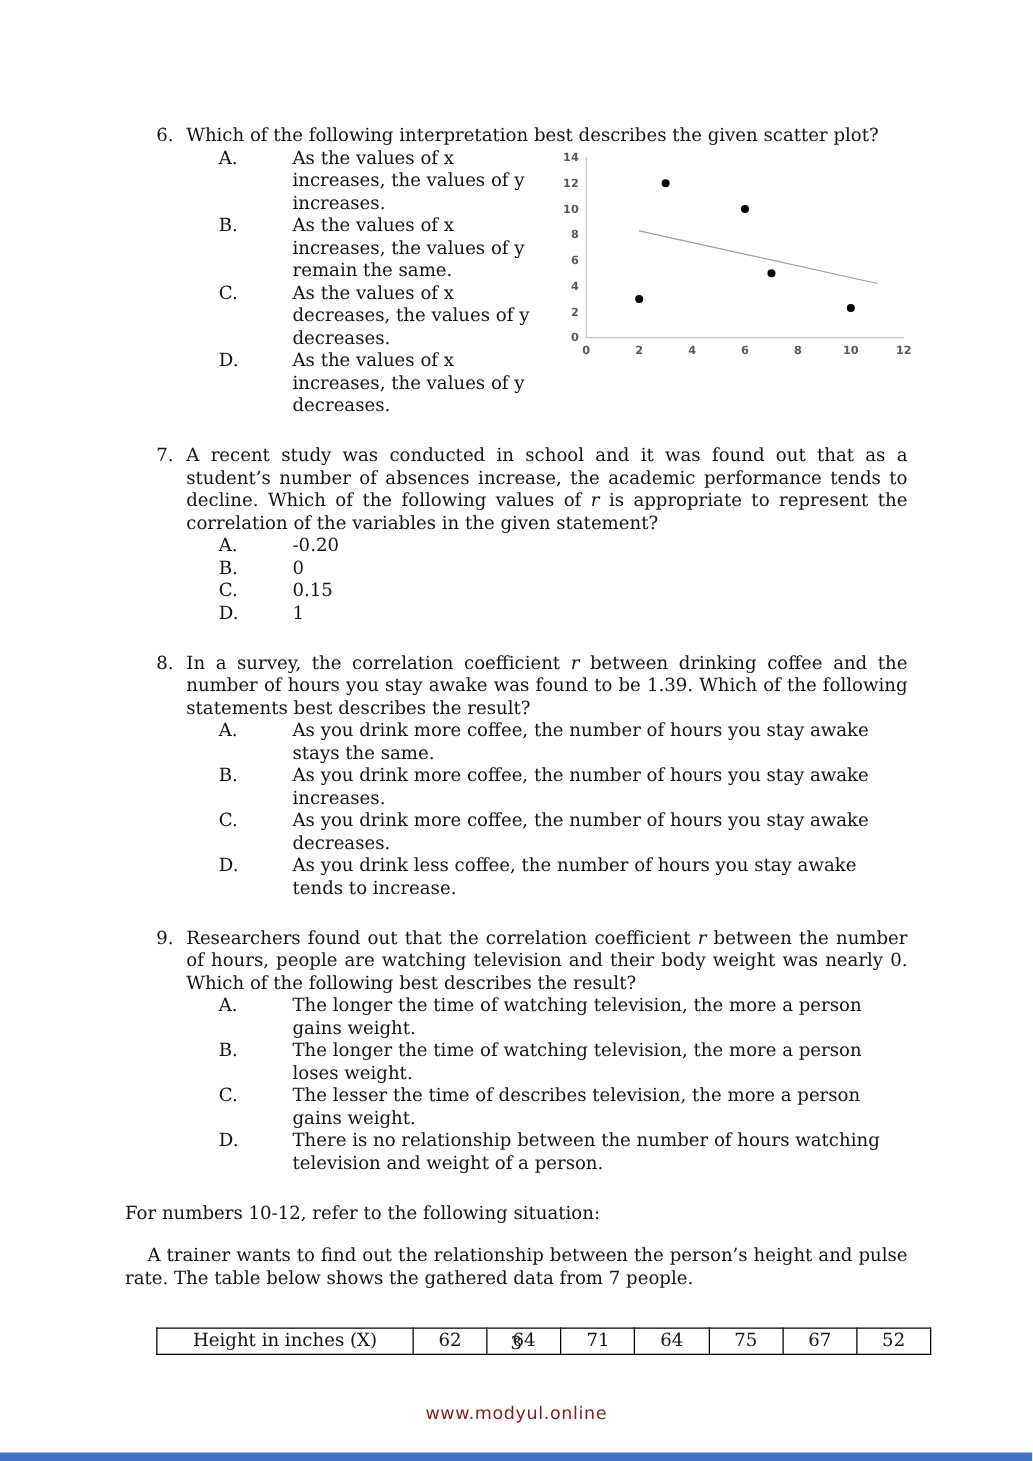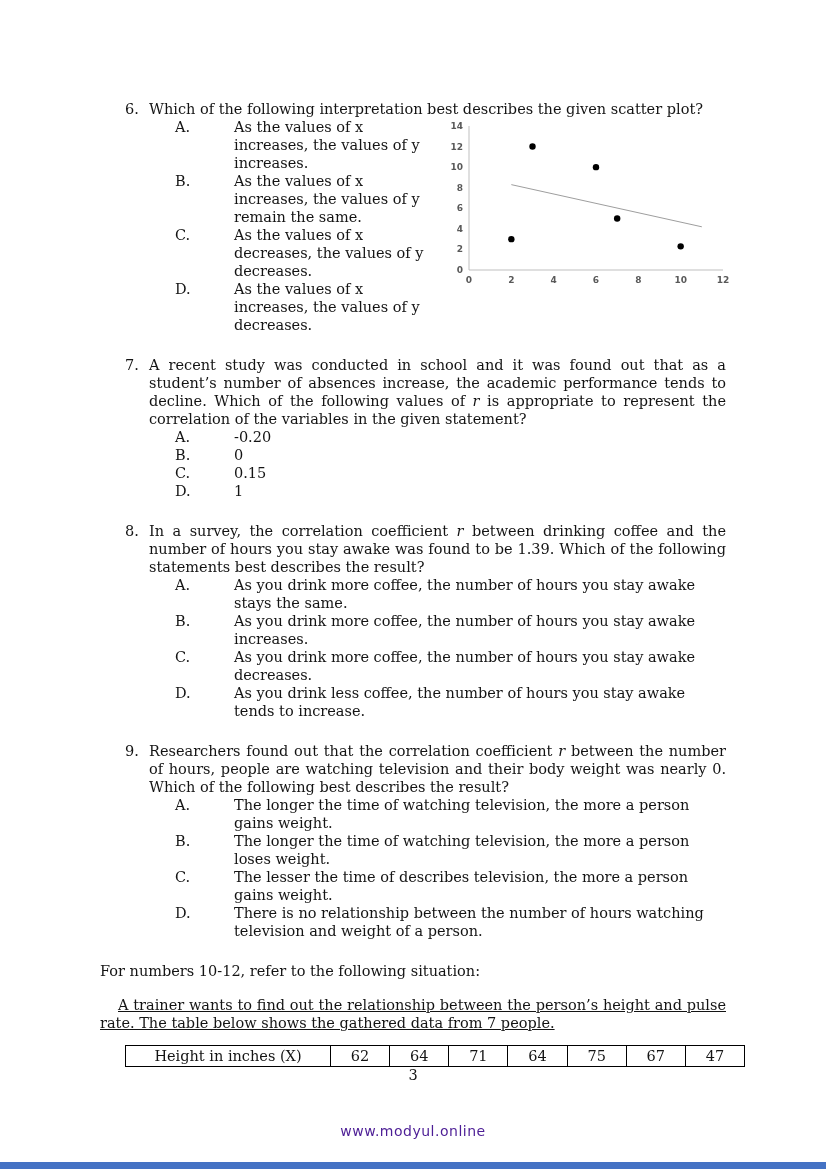--- a/index.html
+++ b/index.html
@@ -28,21 +28,21 @@
   .optletter { width:26px; flex:0 0 26px; }
   .opttext { flex:1;margin-left:33px; }
 
   .q6-row { display:flex; align-items:flex-start; }
   .q6-options { width:252px; flex:0 0 252px; margin-left:26px; }
   .chart-wrap { margin-left:16px; }
   svg.chart { display:block; }
   .tick { font-family:"DejaVu Sans", sans-serif; font-size:9px; font-weight:bold; fill:#595959; }
 
   .situation-intro { margin-bottom:16px; }
-  .situation-desc { text-indent:18px; text-align:justify; margin-bottom:13px;text-decoration:underline; }
+  .situation-desc { text-indent:18px; text-align:justify; margin-bottom:30px; }
 
   table.data-table {
     border-collapse:collapse;
     margin-left:25px;
     width:620px;
   }
   table.data-table td {
     border:1px solid #000;
     text-align:center;
     height:21px;
@@ -54,21 +54,21 @@
     position:absolute; left:0; right:0;
     top:1066px;
     text-align:center;
   }
   .watermark {
     position:absolute; left:0; right:0;
     top:1122px;
     text-align:center;
     font-family:"DejaVu Sans", sans-serif;
     font-size:14px;
-    color:#4c1d95;
+    color:#7f1d1d;
     letter-spacing:0.5px;
   }
   .bottom-bar {
     position:absolute; left:0; bottom:0;
     width:100%; height:7px;
     background:#4472c4;
   }
 </style>
 </head>
 <body>
@@ -211,21 +211,21 @@
     <table class="data-table">
       <tbody>
           <tr>
         <td class="label-cell">Height in inches (X)</td>
         <td>62</td>
         <td>64</td>
         <td>71</td>
         <td>64</td>
         <td>75</td>
         <td>67</td>
-        <td>47</td>
+        <td>52</td>
       </tr>
     </tbody>
       </table>
 
   </div>
 
   <div class="page-number">3</div>
   <div class="watermark">www.modyul.online</div>
   <div class="bottom-bar"></div>
 </div>

